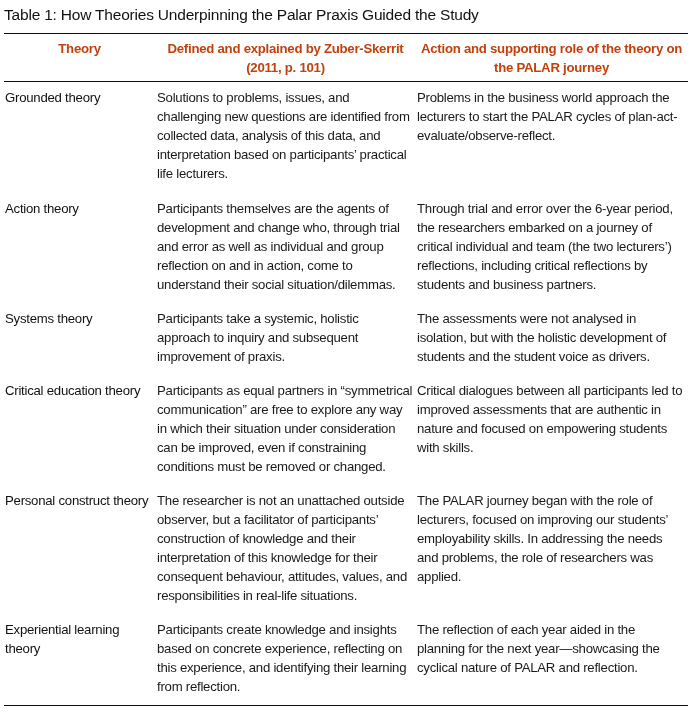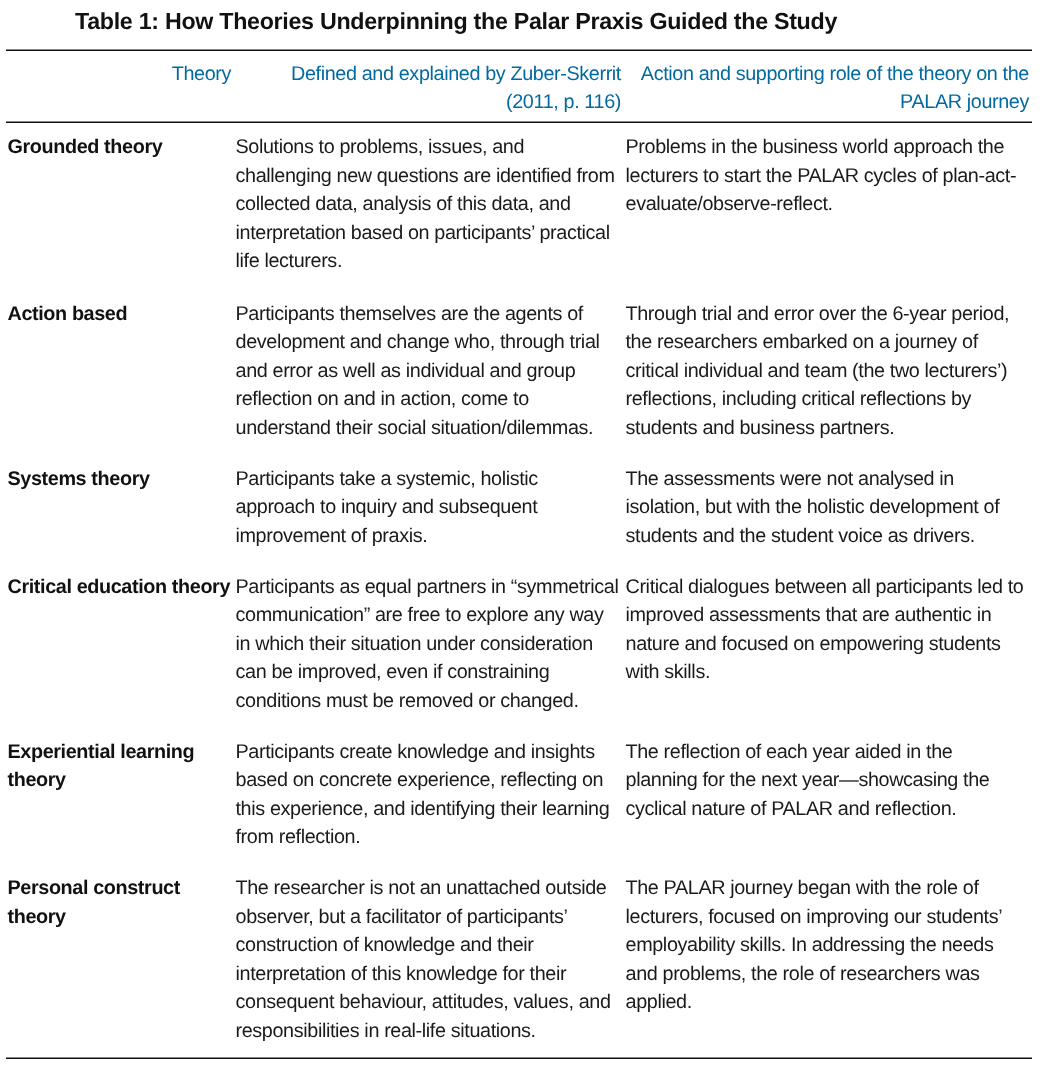--- a/index.html
+++ b/index.html
@@ -13,25 +13,24 @@
       position: relative;
       overflow: hidden;
       font-family: "Liberation Sans", sans-serif;
       color: #1a1a1a;
     }
     .caption {
       position: absolute;
       left: 4px;
       top: 6px;
       font-size: 15.5px;
-      font-weight: bold;
+      font-weight: normal;
       letter-spacing: -0.2px;
       color: #111;
       white-space: nowrap;
-      margin-left: 46px;
     }
     table.theory-table {
       position: absolute;
       left: 4px;
       top: 33px;
       width: 684px;
       border-collapse: collapse;
       table-layout: fixed;
       font-size: 13.2px;
       line-height: 19px;
@@ -41,79 +40,79 @@
     table.theory-table col.c2 { width: 260px; }
     table.theory-table col.c3 { width: 272px; }
     thead tr {
       border-top: 1.5px solid #111;
       border-bottom: 1.5px solid #111;
     }
     tbody tr:last-child {
       border-bottom: 1.5px solid #111;
     }
     th {
-      text-align: right;
+      text-align: center;
       vertical-align: top;
-      font-weight: normal;
+      font-weight: bold;
       padding: 5px 2px 4px 1px;
-      color: #0369a1;
+      color: #c2410c;
     }
     td {
       vertical-align: top;
       padding: 6px 2px 9px 1px;
     }
     td.theory-name {
-      font-weight: bold;
+      font-weight: normal;
       color: #111;
     }
     tr.row-grounded td { padding-bottom: 10px; }
   </style>
 </head>
 <body>
 
 <div class="caption">Table 1: How Theories Underpinning the Palar Praxis Guided the Study</div>
 
 <table class="theory-table">
   <colgroup>
     <col class="c1">
       <col class="c2">
       <col class="c3">
   </colgroup>
   <thead>
     <tr>
       <th>Theory</th>
-      <th>Defined and explained by Zuber-Skerrit (2011, p. 116)</th>
+      <th>Defined and explained by Zuber-Skerrit (2011, p. 101)</th>
       <th>Action and supporting role of the theory on the PALAR journey</th>
     </tr>
   </thead>
   <tbody>
     <tr class="row-grounded">
       <td class="theory-name">Grounded theory</td>
       <td>Solutions to problems, issues, and challenging new questions are identified from collected data, analysis of this data, and interpretation based on participants’ practical life lecturers.</td>
       <td>Problems in the business world approach the lecturers to start the PALAR cycles of plan-act-evaluate/observe-reflect.</td>
     </tr>
     <tr>
-      <td class="theory-name">Action based</td>
+      <td class="theory-name">Action theory</td>
       <td>Participants themselves are the agents of development and change who, through trial and error as well as individual and group reflection on and in action, come to understand their social situation/dilemmas.</td>
       <td>Through trial and error over the 6-year period, the researchers embarked on a journey of critical individual and team (the two lecturers’) reflections, including critical reflections by students and business partners.</td>
     </tr>
     <tr>
       <td class="theory-name">Systems theory</td>
       <td>Participants take a systemic, holistic approach to inquiry and subsequent improvement of praxis.</td>
       <td>The assessments were not analysed in isolation, but with the holistic development of students and the student voice as drivers.</td>
     </tr>
     <tr>
       <td class="theory-name">Critical education theory</td>
       <td>Participants as equal partners in “symmetrical communication” are free to explore any way in which their situation under consideration can be improved, even if constraining conditions must be removed or changed.</td>
       <td>Critical dialogues between all participants led to improved assessments that are authentic in nature and focused on empowering students with skills.</td>
     </tr>
     <tr>
+      <td class="theory-name">Personal construct theory</td>
+      <td>The researcher is not an unattached outside observer, but a facilitator of participants’ construction of knowledge and their interpretation of this knowledge for their consequent behaviour, attitudes, values, and responsibilities in real-life situations.</td>
+      <td>The PALAR journey began with the role of lecturers, focused on improving our students’ employability skills. In addressing the needs and problems, the role of researchers was applied.</td>
+    </tr>
+    <tr>
       <td class="theory-name">Experiential learning theory</td>
       <td>Participants create knowledge and insights based on concrete experience, reflecting on this experience, and identifying their learning from reflection.</td>
       <td>The reflection of each year aided in the planning for the next year—showcasing the cyclical nature of PALAR and reflection.</td>
-    </tr>
-    <tr>
-      <td class="theory-name">Personal construct theory</td>
-      <td>The researcher is not an unattached outside observer, but a facilitator of participants’ construction of knowledge and their interpretation of this knowledge for their consequent behaviour, attitudes, values, and responsibilities in real-life situations.</td>
-      <td>The PALAR journey began with the role of lecturers, focused on improving our students’ employability skills. In addressing the needs and problems, the role of researchers was applied.</td>
     </tr>
   </tbody>
 </table>
 
 </body></html>

